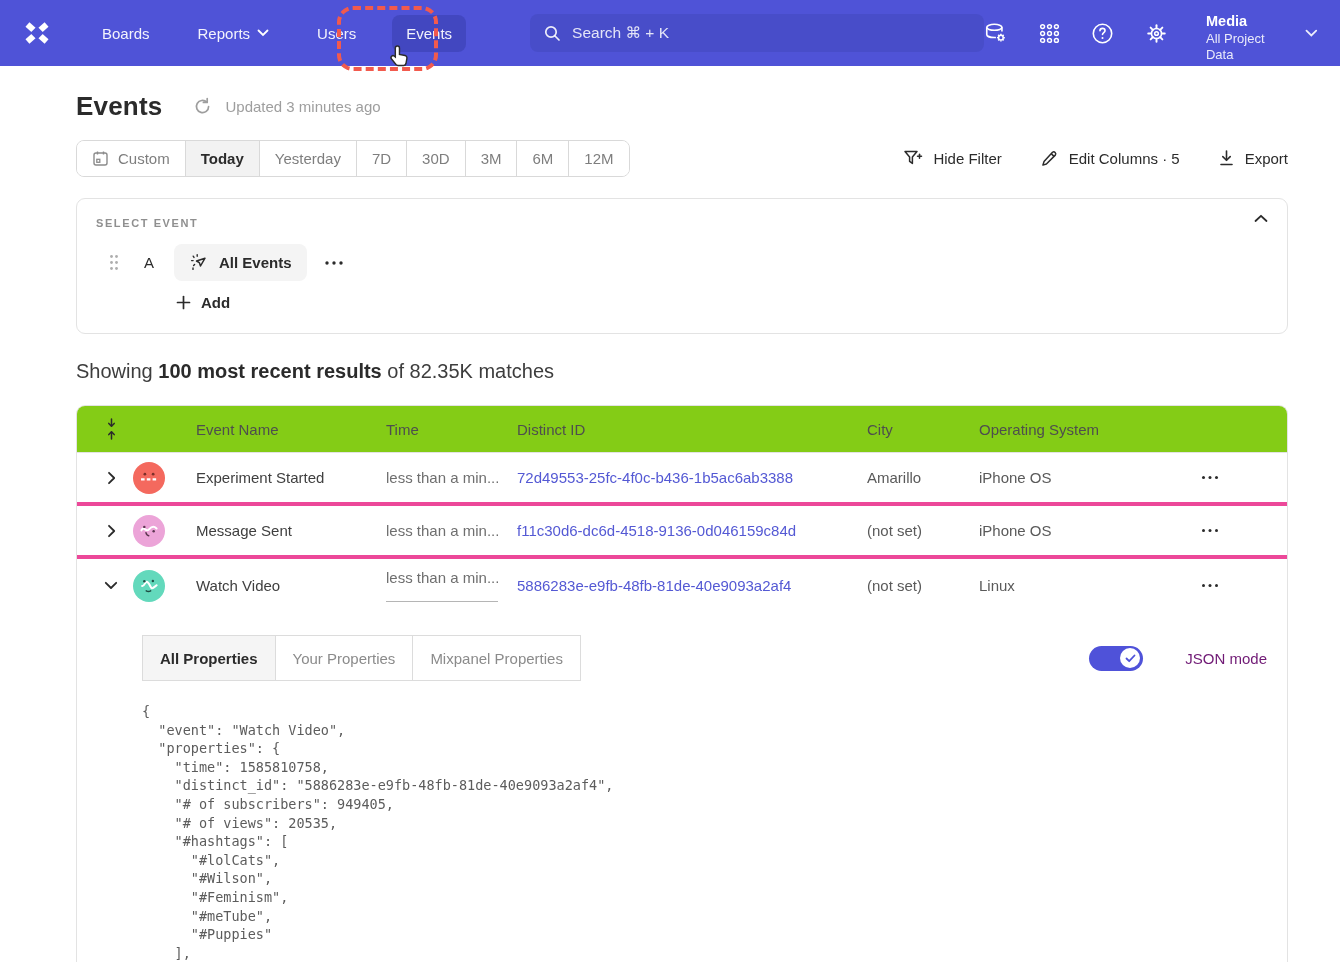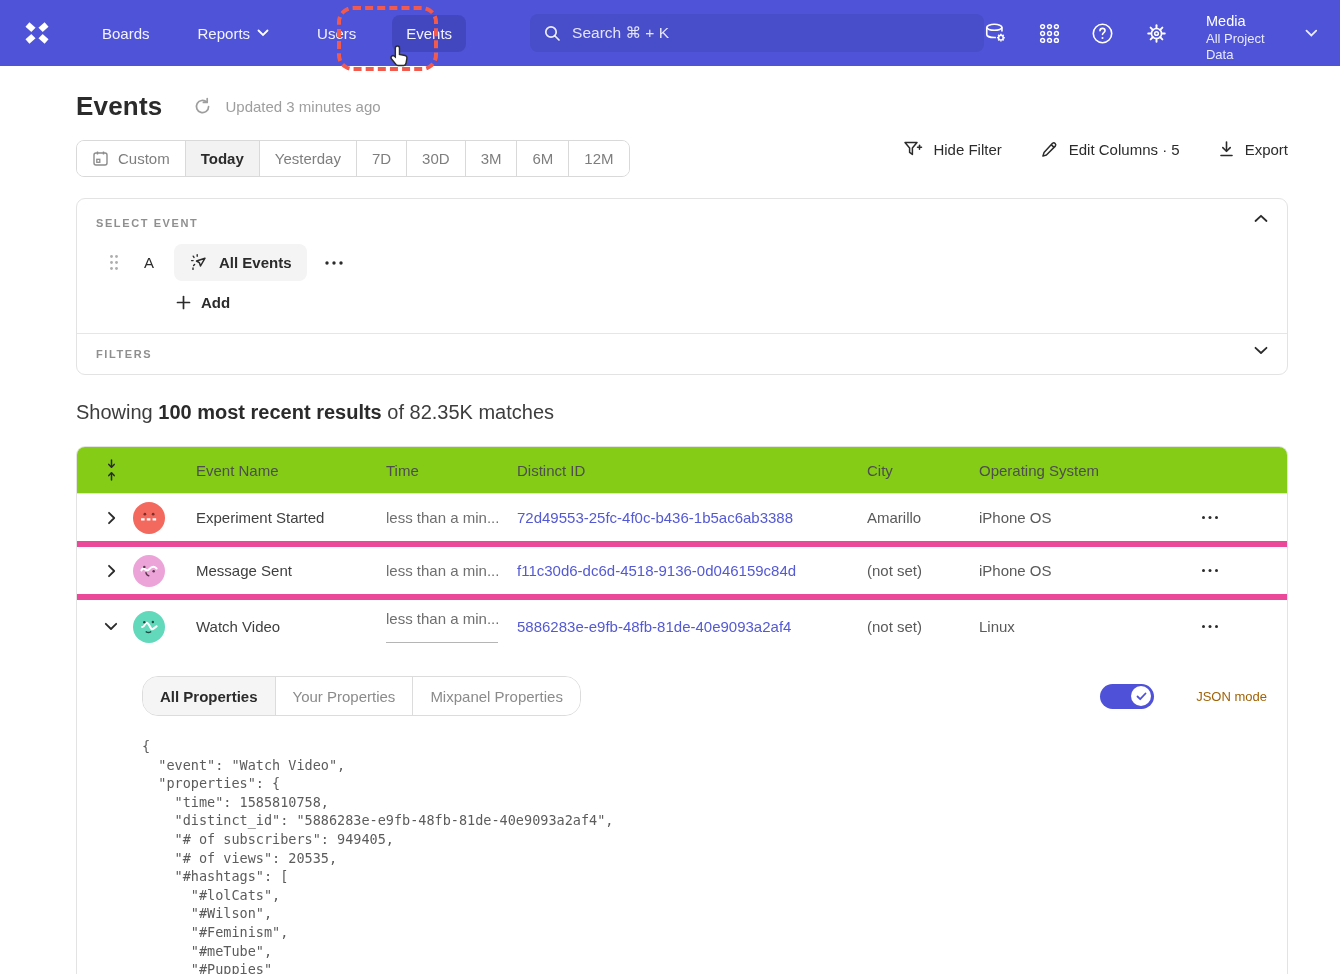--- a/index.html
+++ b/index.html
@@ -12,36 +12,36 @@
   .logo { width:34px; height:30px; margin-right:36px; flex:none; }
   .nav-item { font-size:15px; color:rgba(255,255,255,.93); padding:9px 12px; border-radius:8px;
     display:flex; align-items:center; gap:7px; margin-right:24px; cursor:pointer; white-space:nowrap; }
   .nav-item.active { background:#4247c0; margin-right:0; padding:10px 14px; }
   .nav-search { width:460px; height:38px; background:#484dc9; border-radius:8px; margin-left:64px;
     display:flex; align-items:center; padding:0 14px; gap:11px; color:rgba(255,255,255,.85);
     font-size:15.5px; cursor:text; }
   .nav-right { margin-left:auto; display:flex; align-items:center; gap:30px; }
   .nav-icon { width:24px; height:24px; display:flex; align-items:center; justify-content:center; cursor:pointer; }
   .project { display:flex; align-items:center; gap:12px; margin-left:8px; cursor:pointer; }
-  .project-name { font-size:14.5px; font-weight:normal; line-height:19px;margin-top:8px; }
+  .project-name { font-size:14.5px; font-weight:bold; line-height:19px;margin-top:8px; }
   .project-scope { font-size:13px; color:rgba(255,255,255,.88); line-height:16px; }
 
   
   .annotation-box { position:absolute; left:337px; top:6px; width:101px; height:65px;
     border:4px dashed #f25a4d; border-radius:16px; z-index:20; pointer-events:none; }
   .cursor-icon { position:absolute; left:388px; top:44px; z-index:21; pointer-events:none; }
 
   
   .page { padding:0 52px 0 76px; }
   .title-row { display:flex; align-items:center; margin-top:25px; }
   .page-title { font-size:26px; font-weight:bold; color:#2b2b2b; letter-spacing:.2px; }
   .refresh-btn { margin-left:31px; cursor:pointer; display:flex; }
   .updated { margin-left:13px; font-size:15px; color:#9e9e9e; }
 
-  .controls-row { display:flex; align-items:flex-start; justify-content:space-between; margin-top:18px; }
+  .controls-row { display:flex; align-items:center; justify-content:space-between; margin-top:18px; }
   .seg-control { display:flex; border:1px solid #d9d9d9; border-radius:8px; overflow:hidden; height:37px; }
   .seg { display:flex; align-items:center; gap:9px; padding:0 15px; font-size:15px; color:#7e7e7e;
     border-right:1px solid #d9d9d9; cursor:pointer; background:#fff; white-space:nowrap; }
   .seg:last-child { border-right:none; }
   .seg.selected { background:#f2f2f2; color:#2b2b2b; font-weight:bold; }
   .right-tools { display:flex; align-items:center; }
   .tool-btn { display:flex; align-items:center; gap:10px; font-size:15px; color:#2b2b2b;
     font-weight:500; cursor:pointer; margin-left:38px; white-space:nowrap; }
   .search-events { width:226px; height:37px; background:#f5f5f5; border-radius:8px; margin-left:38px;
     display:flex; align-items:center; padding:0 12px; gap:9px; }
@@ -68,47 +68,47 @@
 
   
   .results-line { margin-top:26px; font-size:20px; color:#3d3d3d; }
   .results-line b { color:#2b2b2b; }
 
   .table-card { border:1px solid #e3e3e3; border-bottom:none; border-radius:9px 9px 0 0; margin-top:22px; overflow:hidden; }
   .tgrid { display:grid; grid-template-columns:20px 56px 190px 131px 350px 112px 192px 1fr;
     align-items:center; padding-left:24px; }
   .thead { background:#84cc16; height:47px; border-bottom:1px solid #e3e3e3; }
   .th { font-size:15px; color:#4e4e4e; padding-left:19px; }
-  .trow { height:53px; border-bottom:6px solid #ec4899; background:#fff; }
+  .trow { height:53px; border-bottom:4px solid #ec4899; background:#fff; }
   .trow:last-of-type { border-bottom:none; }
   .expander { display:flex; justify-content:center; cursor:pointer; }
   .avatar { width:32px; height:32px; border-radius:50%; margin:0 auto; display:flex;
     align-items:center; justify-content:center; }
   .cell { font-size:15px; padding-left:19px; white-space:nowrap; overflow:hidden; }
   .cell.name { color:#3f3f3f; }
   .cell.time { color:#6f6f6f; }
   .cell.time span { display:inline-block; }
   .cell.time.underlined span { border-bottom:1px solid #b5b5b5; padding-bottom:15px; }
   .cell.id { color:#5459d4; cursor:pointer; }
   .cell.plain { color:#5a5a5a; }
   .row-more { justify-self:center; cursor:pointer; display:flex; padding-right:20px; }
 
   
   .details { padding:23px 20px 0 65px; background:#fff; }
   .details-top { display:flex; align-items:center; justify-content:space-between; }
-  .tabs { display:flex; border:1px solid #dcdcdc; border-radius:16px; overflow:hidden; height:40px; }
+  .tabs { display:flex; border:1px solid #dcdcdc; border-radius:0; overflow:hidden; height:46px; }
   .tab { display:flex; align-items:center; padding:0 17px; font-size:15px; color:#8b8b8b;
     border-right:1px solid #dcdcdc; cursor:pointer; background:#fff; white-space:nowrap; }
   .tab:last-child { border-right:none; }
   .tab.selected { background:#f5f5f5; color:#2b2b2b; font-weight:bold; }
   .json-toggle-group { display:flex; align-items:center; gap:22px; padding-right:0; }
   .toggle { width:54px; height:25px; background:#4f52d9; border-radius:13px; position:relative; cursor:pointer; }
   .toggle-knob { position:absolute; right:3px; top:2.5px; width:20px; height:20px; background:#fff;
     border-radius:50%; display:flex; align-items:center; justify-content:center; }
-  .toggle-label { font-size:13px; color:#a16207;margin-left:20px; }
+  .toggle-label { font-size:15px; color:#701a75;margin-left:20px; }
   .json-block { margin-top:21px; font-family:"DejaVu Sans Mono","Liberation Mono",monospace;
     font-size:13.5px; line-height:18.6px; color:#5c5c5c; white-space:pre; }
 
   svg { display:block; }
 </style>
 </head>
 <body>
 
 <div class="navbar">
   <svg class="logo" viewBox="0 0 32 28">
@@ -312,28 +312,20 @@
         </div>
       </div>
       <div class="add-row">
         <svg width="15" height="15" viewBox="0 0 15 15">
           <line x1="7.5" y1="1.5" x2="7.5" y2="13.5" stroke="#2b2b2b" stroke-width="1.7" stroke-linecap="round"></line>
           <line x1="1.5" y1="7.5" x2="13.5" y2="7.5" stroke="#2b2b2b" stroke-width="1.7" stroke-linecap="round"></line>
         </svg>
         <span class="add-label">Add</span>
       </div>
     </div>
-    <div class="filters-section">
-      <div class="section-label">FILTERS</div>
-      <div class="filters-chevron">
-        <svg width="14" height="9" viewBox="0 0 14 9">
-          <polyline points="1.5,1.8 7,7 12.5,1.8" fill="none" stroke="#2b2b2b" stroke-width="1.8" stroke-linecap="round" stroke-linejoin="round"></polyline>
-        </svg>
-      </div>
-    </div>
   </div>
 
   <div class="results-line"><span>Showing </span><b>100 most recent results</b><span> of 82.35K matches</span></div>
 
   <div class="table-card">
     <div class="tgrid thead">
       <div style="margin-left:4px;">
         <svg width="13" height="24" viewBox="0 0 13 24">
           <g stroke="#2b2b2b" stroke-width="1.5" fill="none" stroke-linecap="round" stroke-linejoin="round">
             <line x1="6.5" y1="2" x2="6.5" y2="9"></line>

